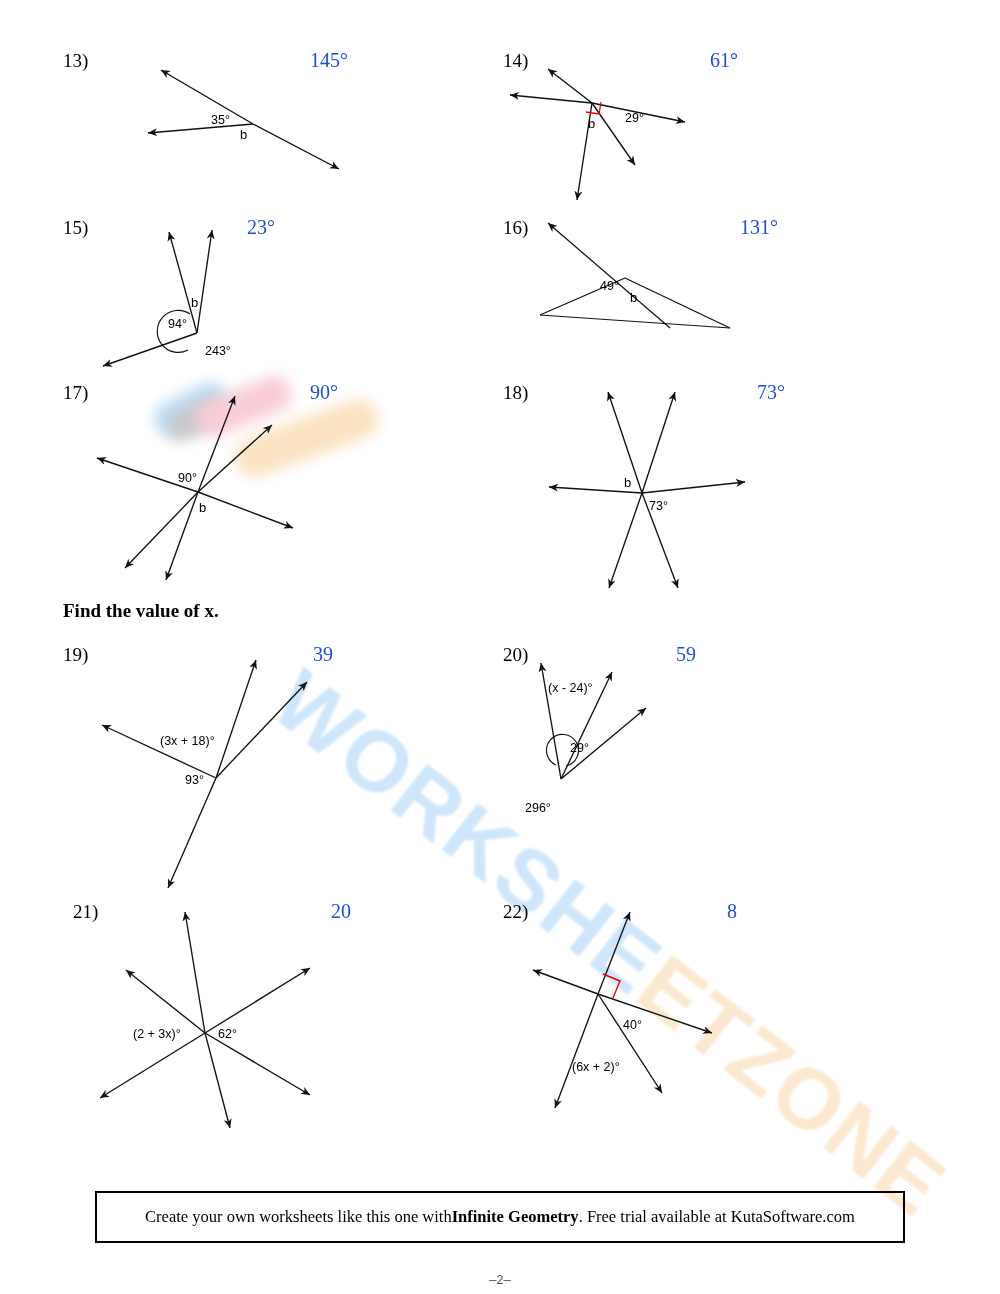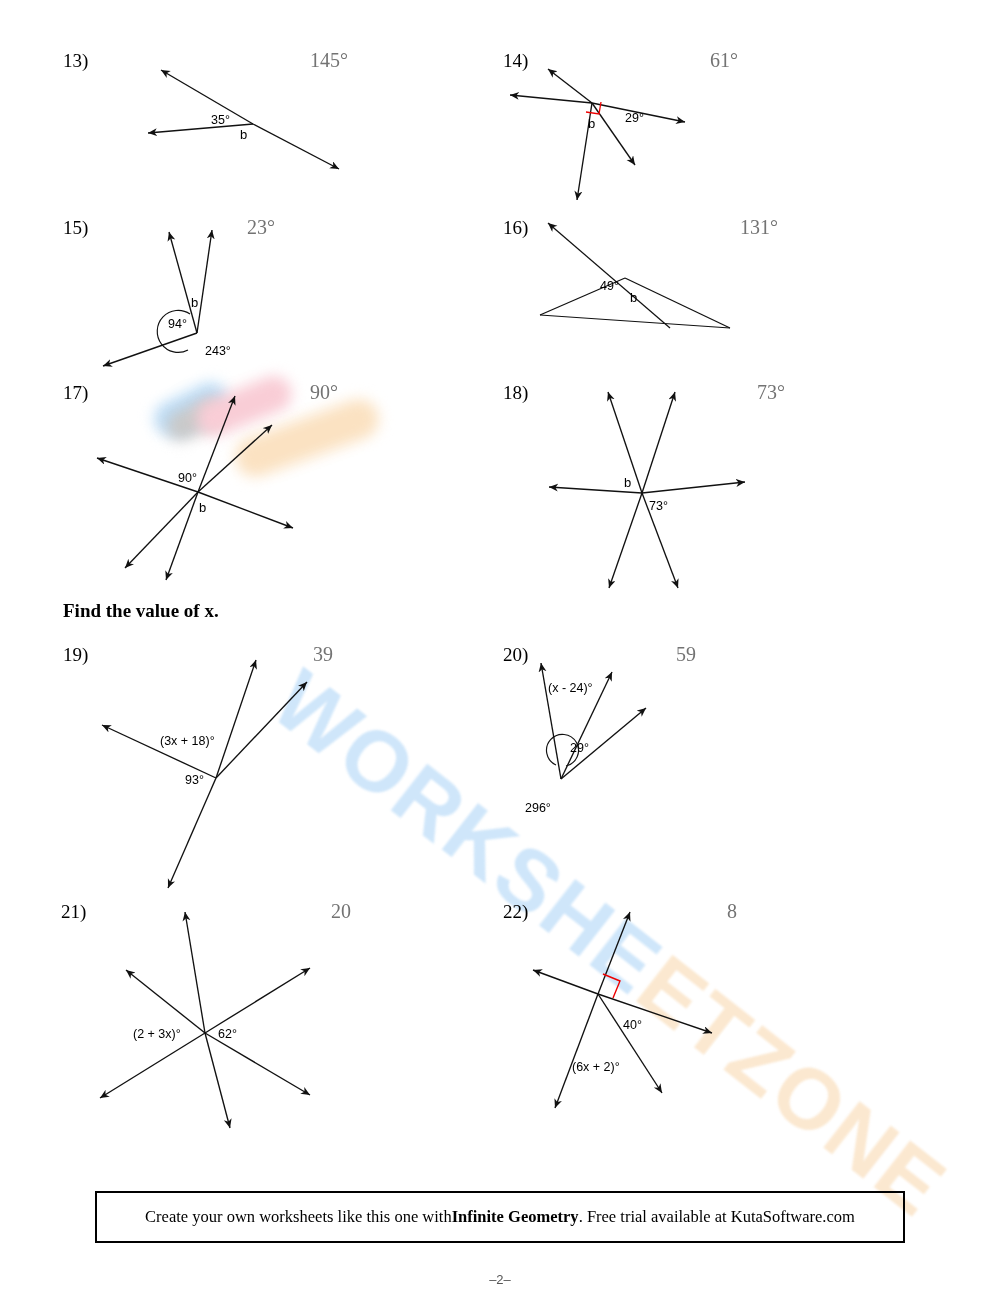--- a/index.html
+++ b/index.html
@@ -61,21 +61,21 @@
     position: absolute;
   }
   .pnum {
     position: absolute;
     font-family: "Liberation Serif", serif;
     font-size: 19px;
     line-height: 19px;
   }
   .answer {
     position: absolute;
-    color: #737373;
+    color: #1d4ed8;
     font-family: "Liberation Serif", serif;
     font-size: 20px;
     line-height: 20px;
   }
   .fig {
     position: absolute;
     overflow: visible;
   }
   .fig svg { display: block; overflow: visible; }
 
@@ -289,21 +289,21 @@
         </g>
         <path d="M116,125 A16,16 0 1 1 126,126" stroke="#111" stroke-width="1.15" fill="none"></path>
         <text class="lbl" x="108" y="52">(x - 24)°</text>
         <text class="lbl" x="130" y="112">29°</text>
         <text class="lbl" x="85" y="172">296°</text>
       </svg>
     </div>
   </div>
 
   <div class="problem">
-    <div class="pnum" style="left:61px;  top:902px;">21)</div>
+    <div class="pnum" style="left:73px;  top:902px;">21)</div>
     <div class="answer" style="left:331px; top:901px;">20</div>
     <div class="fig" style="left:0px; top:890px;">
       <svg width="400" height="240" viewBox="0 0 400 240">
         <g stroke="#111" stroke-width="1.35" fill="none" marker-end="url(#ah)">
           <line x1="205" y1="143" x2="126" y2="80"></line>
           <line x1="205" y1="143" x2="310" y2="205"></line>
           <line x1="205" y1="143" x2="310" y2="78"></line>
           <line x1="205" y1="143" x2="100" y2="208"></line>
           <line x1="205" y1="143" x2="185" y2="22"></line>
           <line x1="205" y1="143" x2="230" y2="238"></line>

